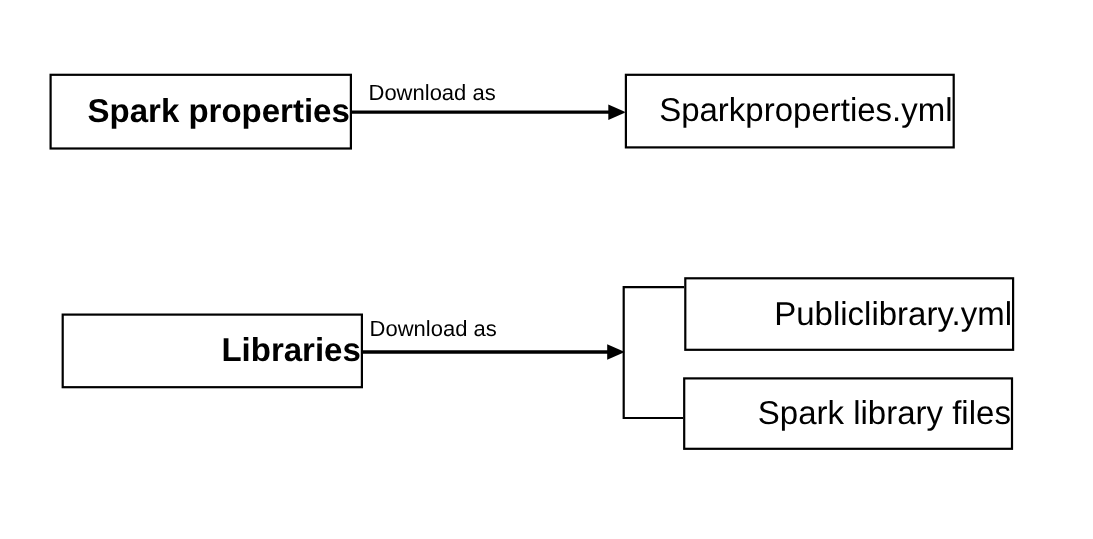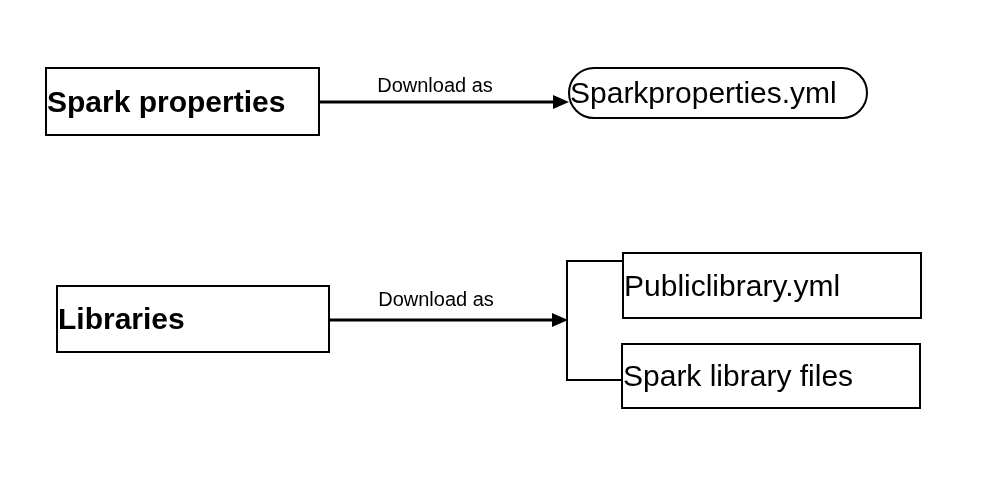--- a/index.html
+++ b/index.html
@@ -20,40 +20,39 @@
     left: 0;
     top: 0;
   }
   .node {
     position: absolute;
     box-sizing: border-box;
     border: 2px solid #000000;
     background: #ffffff;
     display: flex;
     align-items: center;
-    justify-content: flex-start;
+    justify-content: flex-end;
     font-size: 30px;
     color: #000000;
     white-space: nowrap;
   }
   .node.bold {
     font-weight: bold;
   }
   .edge-label {
     position: absolute;
     width: 200px;
-    text-align: center;
     font-size: 20px;
     line-height: 1;
     color: #000000;
     white-space: nowrap;
   }
   
   .n-spark        { left: 45px;  top: 67px;  width: 275px; height: 69px; }
-  .n-sparkyml     { left: 568px; top: 67px;  width: 300px; height: 52px; border-radius: 26px; }
+  .n-sparkyml     { left: 568px; top: 67px;  width: 300px; height: 68px; }
   .n-libraries    { left: 56px;  top: 285px; width: 274px; height: 68px; }
   .n-publiclib    { left: 622px; top: 228px; width: 300px; height: 67px; margin-top: 24px; }
   .n-customfiles  { left: 621px; top: 343px; width: 300px; height: 66px; }
   .l-top          { left: 335px; top: 75px; }
   .l-bottom       { left: 336px; top: 289px; }
 </style>
 </head>
 <body>
 
 <div class="canvas">

